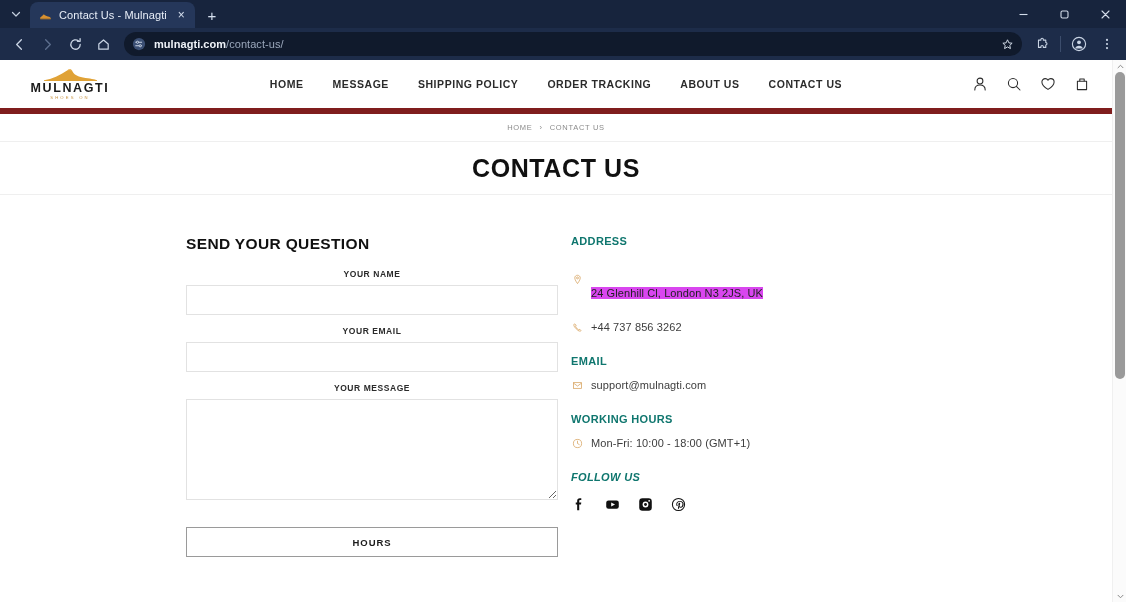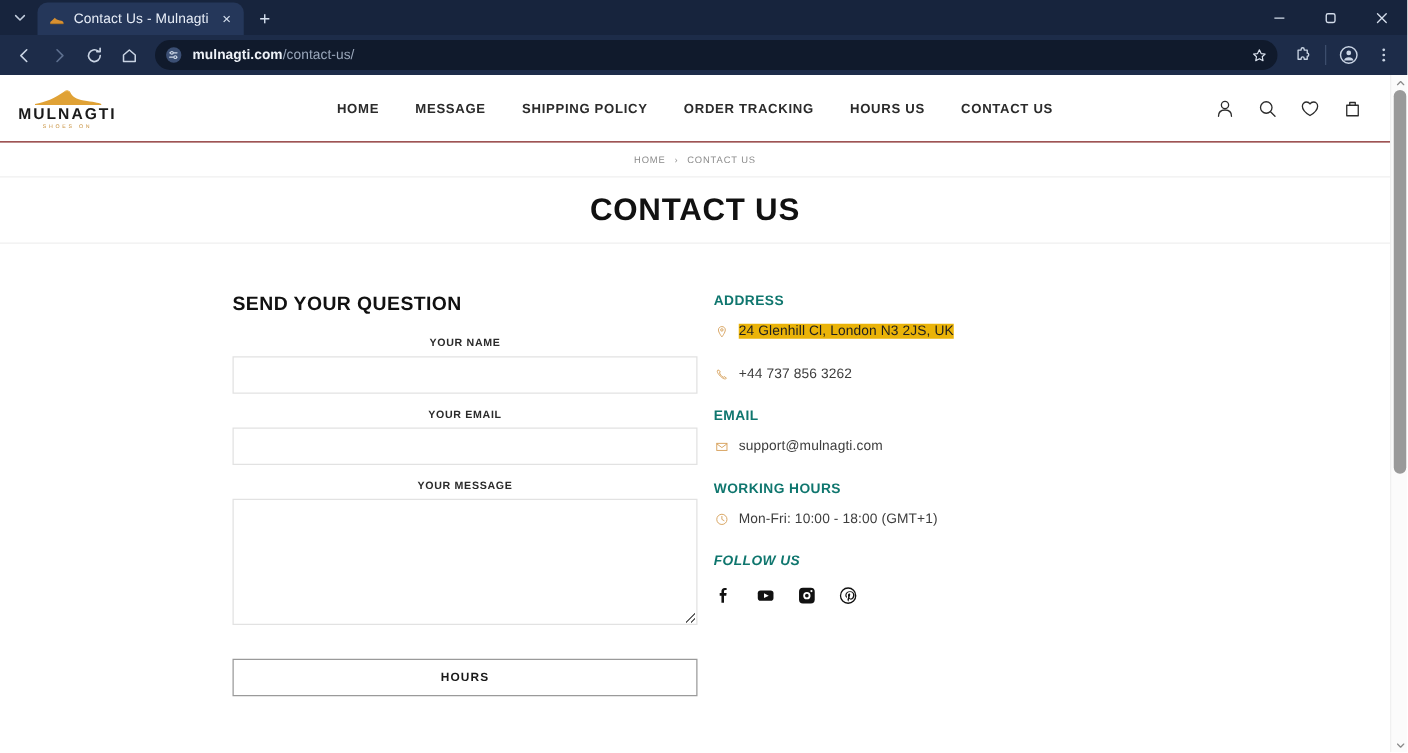--- a/index.html
+++ b/index.html
@@ -130,22 +130,22 @@
     position: relative;
     overflow: hidden;
   }
   .page { width: 1112px; height: 100%; position: relative; }
 
   
   .site-header {
     height: 54px;
     display: flex;
     align-items: center;
-    padding: 0 22px 0 12px;
-    border-bottom: 1px solid #7f1d1d;
+    padding: 0 22px 0 28px;
+    border-bottom: 6px solid #7f1d1d;
     position: relative;
   }
   .logo { width: 84px; display: flex; flex-direction: column; align-items: center; }
   .logo-shoe { height: 16px; display: block; }
   .logo-word {
     font-size: 12.5px;
     letter-spacing: 1.6px;
     font-weight: 700;
     color: #1a1a1a;
     line-height: 1;
@@ -306,22 +306,23 @@
     display: flex; align-items: center; justify-content: center;
     color: #d6a05a;
     flex: 0 0 auto;
   }
   .info-text {
     font-size: 11px;
     color: #3d3d3d;
     letter-spacing: 0.1px;
   }
   .info-text.selected {
-    background: #eab308;
+    background: #d946ef;
     color: #1f1f1f;
+    margin-top: 28px;
   }
   .social-row {
     display: flex;
     align-items: center;
     gap: 17px;
     margin-top: 13px;
   }
   .social-icon {
     width: 16px; height: 16px;
     display: flex; align-items: center; justify-content: center;
@@ -468,21 +469,21 @@
           </svg>
           <span class="logo-word">MULNAGTI</span>
           <span class="logo-sub">SHOES ON</span>
         </a>
 
         <nav class="main-nav">
           <a>HOME</a>
           <a>MESSAGE</a>
           <a>SHIPPING POLICY</a>
           <a>ORDER TRACKING</a>
-          <a>HOURS US</a>
+          <a>ABOUT US</a>
           <a>CONTACT US</a>
         </nav>
 
         <div class="header-icons">
           <span class="hi">
             <svg width="16" height="16" viewBox="0 0 16 16">
               <circle cx="8" cy="5" r="2.9" fill="none" stroke="currentColor" stroke-width="1.05"></circle>
               <path d="M2.8 14 C2.8 10.6 5.1 9 8 9 C10.9 9 13.2 10.6 13.2 14" fill="none" stroke="currentColor" stroke-width="1.05" stroke-linecap="round"></path>
             </svg>
           </span>

